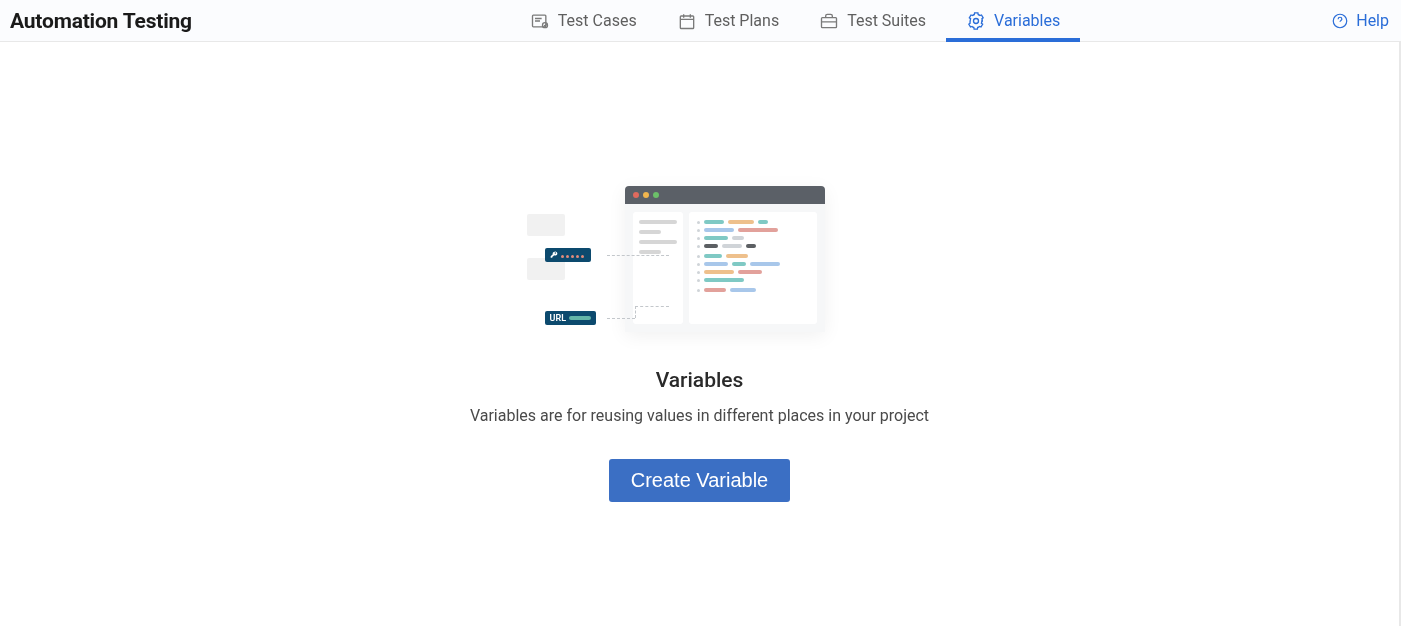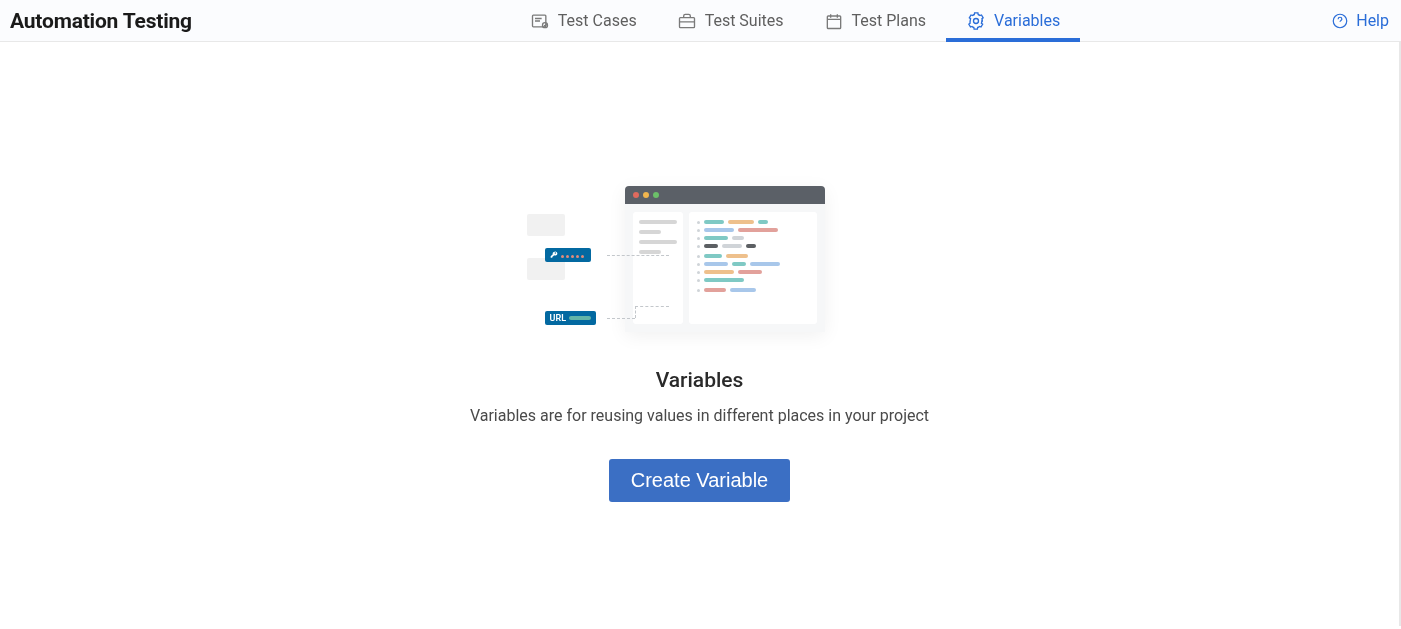--- a/index.html
+++ b/index.html
@@ -123,21 +123,21 @@
   .lc-line{height:4px;background:#d6d6d6;border-radius:2px;margin-bottom:6px;}
   .lc-line.s{width:60%;}
   .right-col{flex:1;background:#fff;border-radius:3px;padding:8px 8px;}
   .code-row{display:flex;align-items:center;gap:4px;margin-bottom:4px;}
   .bul{width:3px;height:3px;border-radius:50%;background:#cfd4d8;flex-shrink:0;}
   .seg{height:4px;border-radius:2px;}
   .teal{background:#7fc9c4;} .or{background:#eec08c;} .blu{background:#a8c7ea;} .dk{background:#5c5f63;} .gr{background:#d0d4d8;} .rd{background:#e2a19b;}
 
   .tag{
     position:absolute;
-    background:#0369a1;
+    background:#0c4a6e;
     color:#fff;
     font-size:9px;
     font-weight:600;
     height:14px;
     display:flex;align-items:center;
     border-radius:2px;
     padding:0 5px;
     gap:3px;
   }
   .tag.key{ left:-30px; top:62px; }
@@ -192,35 +192,35 @@
             <circle cx="18" cy="17" r="3"></circle>
             <path d="M17 17l1 1 2-2"></path>
         </svg>
       </span>
       <span>Test Cases</span>
     </div>
 
     <div class="nav-item">
       <span class="nav-icon">
         <svg width="20" height="20" viewBox="0 0 24 24" fill="none" stroke="#7a7a7a" stroke-width="1.6">
-          <rect x="3" y="8" width="18" height="12" rx="1"></rect>
-            <path d="M8 8V6a2 2 0 012-2h4a2 2 0 012 2v2M3 13h18"></path>
+          <rect x="4" y="6" width="16" height="15" rx="1"></rect>
+            <path d="M4 10h16M8 4v4M16 4v4"></path>
         </svg>
       </span>
-      <span>Test Suites</span>
+      <span>Test Plans</span>
     </div>
 
     <div class="nav-item">
       <span class="nav-icon">
         <svg width="20" height="20" viewBox="0 0 24 24" fill="none" stroke="#7a7a7a" stroke-width="1.6">
-          <rect x="4" y="6" width="16" height="15" rx="1"></rect>
-            <path d="M4 10h16M8 4v4M16 4v4"></path>
+          <rect x="3" y="8" width="18" height="12" rx="1"></rect>
+            <path d="M8 8V6a2 2 0 012-2h4a2 2 0 012 2v2M3 13h18"></path>
         </svg>
       </span>
-      <span>Test Plans</span>
+      <span>Test Suites</span>
     </div>
 
 
     <div class="nav-item active">
       <span class="nav-icon">
         <svg width="20" height="20" viewBox="0 0 24 24" fill="none" stroke="#2a6dd8" stroke-width="1.6">
           <circle cx="12" cy="12" r="3"></circle>
             <path d="M19 12a7 7 0 01-.5 2.6l1.5 1.2-2 3.4-1.8-.7a7 7 0 01-2.2 1.3l-.3 1.9h-4l-.3-1.9a7 7 0 01-2.2-1.3l-1.8.7-2-3.4 1.5-1.2A7 7 0 015 12c0-.9.2-1.8.5-2.6L4 8.2l2-3.4 1.8.7A7 7 0 0110 4.2l.3-1.9h4l.3 1.9a7 7 0 012.2 1.3l1.8-.7 2 3.4-1.5 1.2c.3.8.5 1.7.5 2.6z"></path>
         </svg>
       </span>

